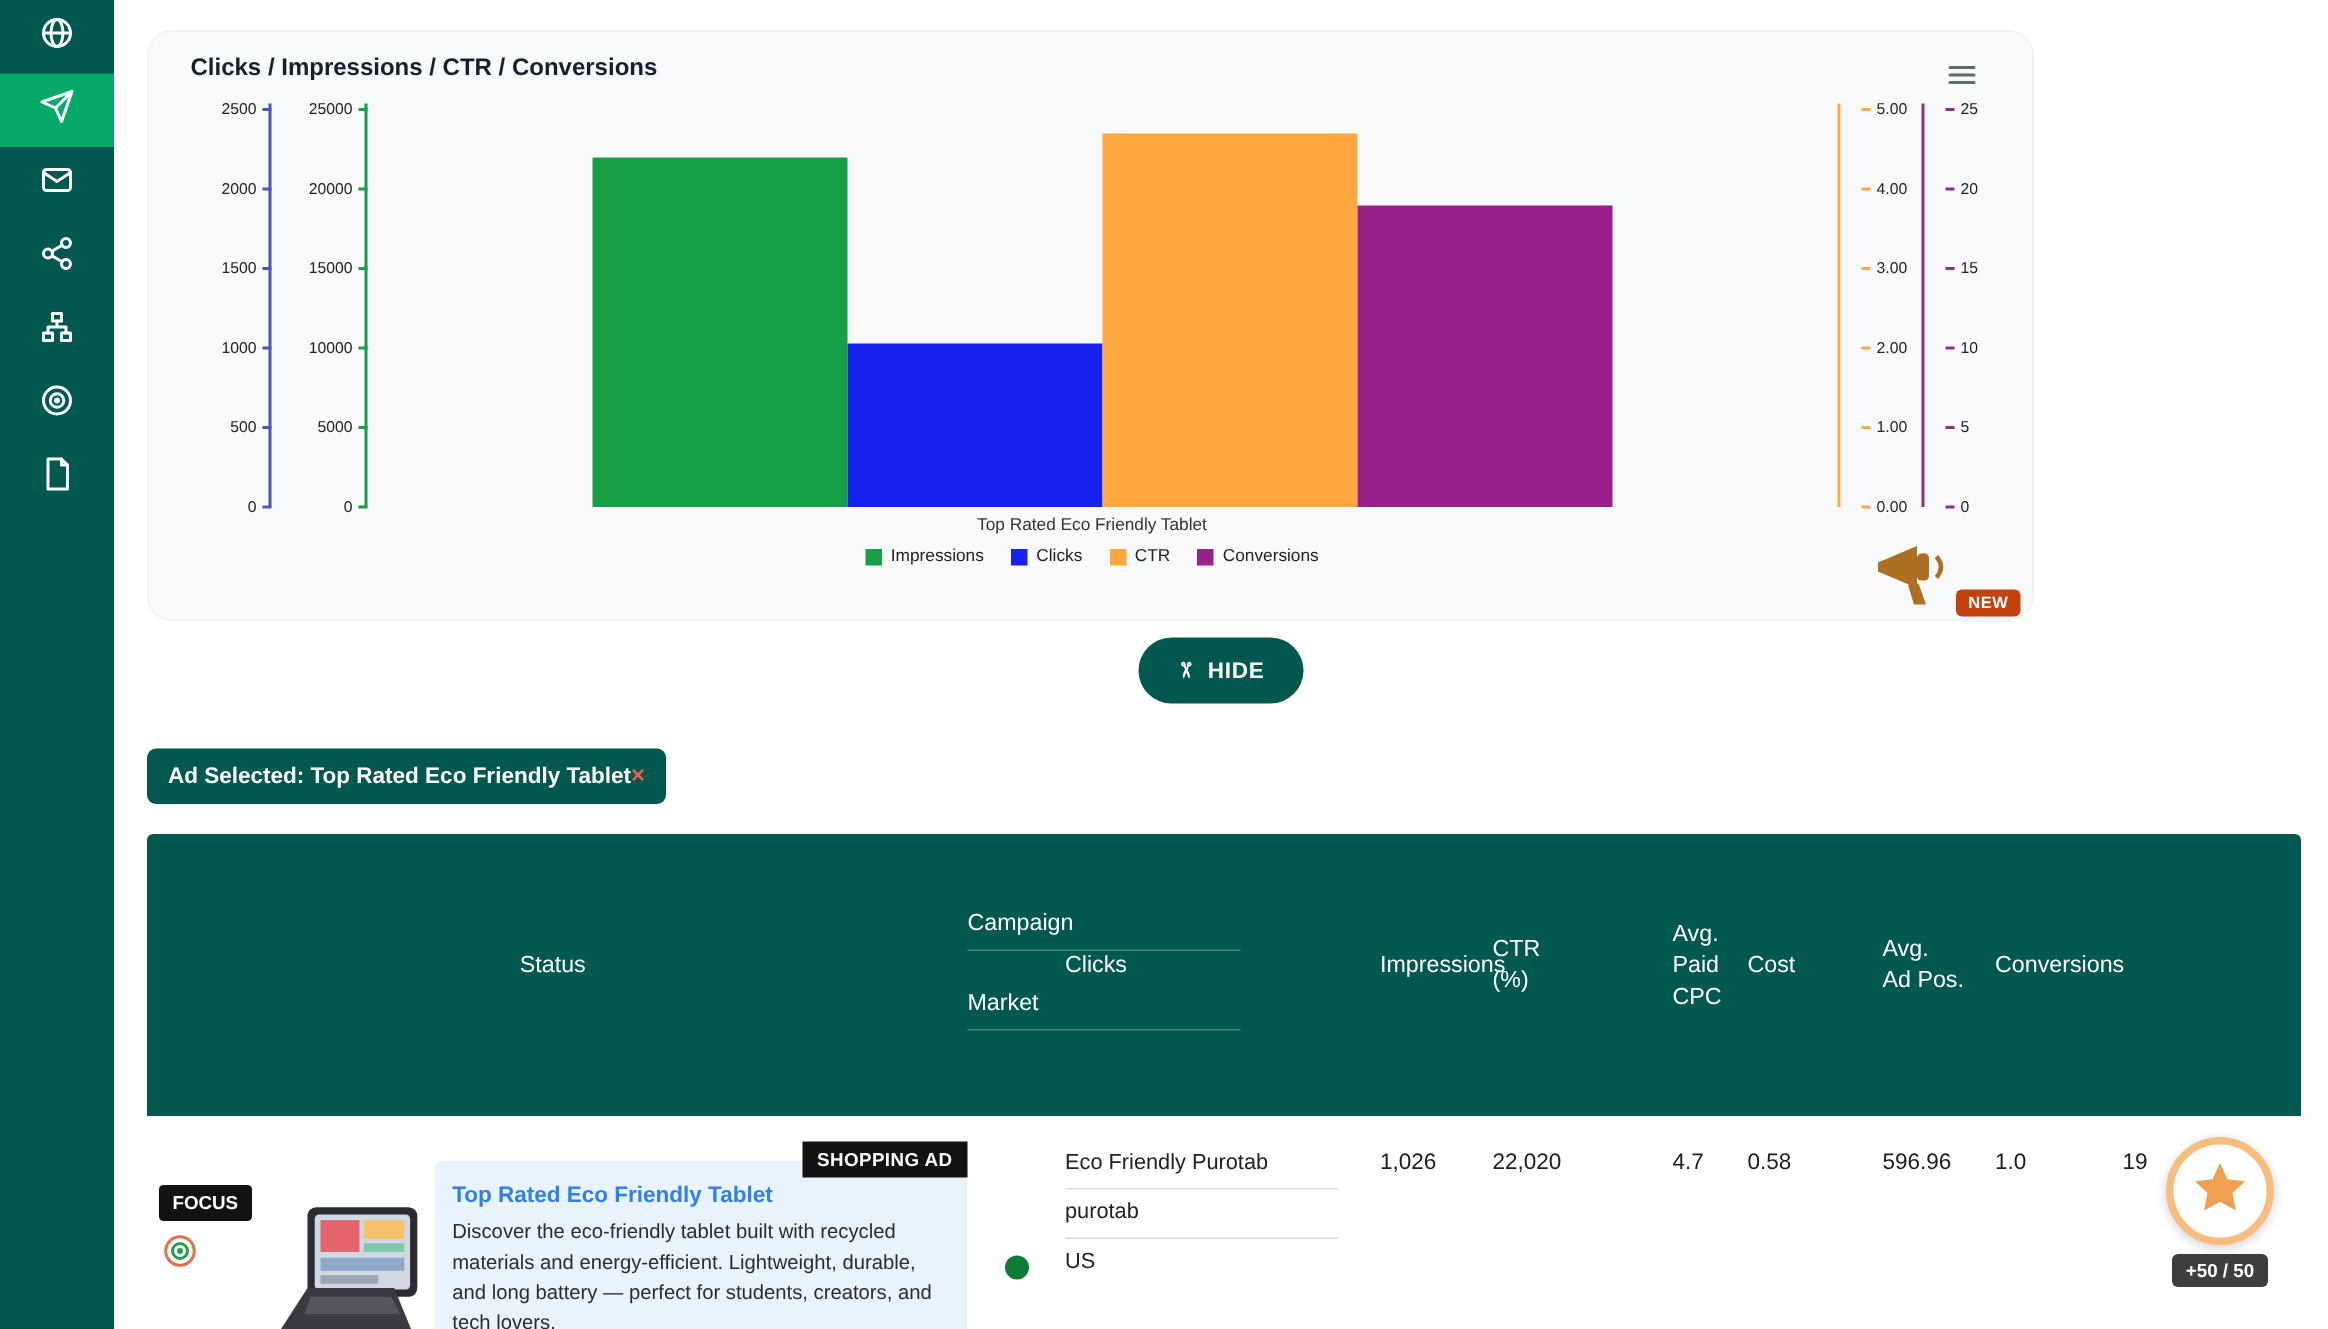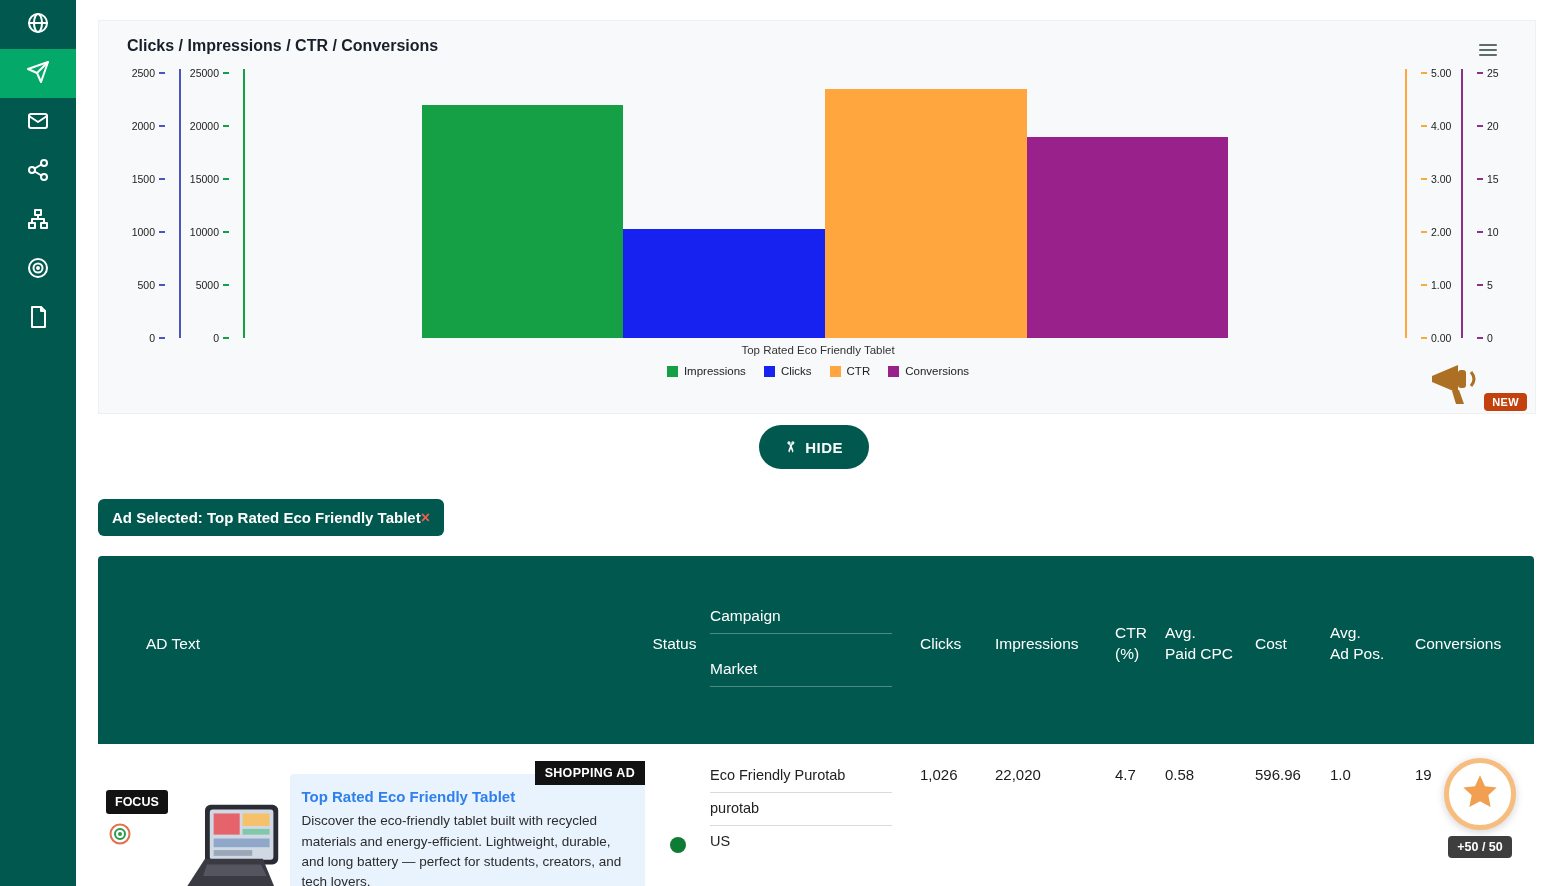--- a/index.html
+++ b/index.html
@@ -19,36 +19,36 @@
     cursor:pointer;
   }
   .side-item.active { background:#04a96a; }
   .side-item svg { width:24px; height:24px; stroke:#ffffff; fill:none; stroke-width:2; stroke-linecap:round; stroke-linejoin:round; }
 
   
   .main { margin-left:76px; padding-top:20px; }
 
   
   .chart-card {
-    position:relative; margin-left:22px; width:1438px; height:394px;
-    background:#f8f9fa; border:1px solid #eef0f2; border-radius:0;
+    position:relative; margin-left:22px; width:1258px; height:394px;
+    background:#f8f9fa; border:1px solid #eef0f2; border-radius:17px;
     padding:16px 26px 8px 28px;
   }
   .chart-head { display:flex; justify-content:space-between; align-items:flex-start; }
   .chart-title { font-size:16px; font-weight:bold; color:#17202a; }
   .menu-icon { width:18px; cursor:pointer; margin-right:12px; margin-top:4px; }
   .menu-icon span { display:block; height:2px; background:#5f6d6a; margin:3px 0; border-radius:1px; }
 
   .chart-row { display:flex; height:265px; margin-top:14px; }
   .axis { position:relative; height:100%; font-size:10.5px; color:#222; }
   .axis-line { position:absolute; top:-4px; bottom:0; width:2px; background:var(--ax); }
   .axis-left  .axis-line { right:0; }
   .axis-right .axis-line { left:0; }
   .axis .tick { position:absolute; display:flex; align-items:center; gap:4px; transform:translateY(50%); }
-  .axis-left  .tick { right:16px; }
+  .axis-left  .tick { right:0; }
   .axis-right .tick { left:16px; }
   .tick-mark { width:6px; height:2px; background:var(--ax); display:inline-block; }
   .ax-clicks { width:54px; }
   .ax-impressions { width:64px; margin-right:4px; }
   .ax-ctr { width:56px; margin-left:4px; }
   .ax-conversions { width:48px; }
   .plot { flex:1; position:relative; }
   .bars { position:absolute; inset:0; display:flex; align-items:flex-end; justify-content:center; }
   .bar { width:17.5%; }
 
@@ -374,21 +374,20 @@
 
   
   <div class="chip">
     <span>Ad Selected: Top Rated Eco Friendly Tablet</span>
     <span class="chip-close">×</span>
   </div>
 
   
   <section class="table">
     <div class="thead">
-      <div class="th th-adtext">AD Text</div>
       <div class="th th-status">Status</div>
       <div class="th">
         <div class="cgroup">
           <div>Campaign</div>
           <div>Market</div>
         </div>
       </div>
       <div class="th">Clicks</div>
       <div class="th">Impressions</div>
       <div class="th">CTR

